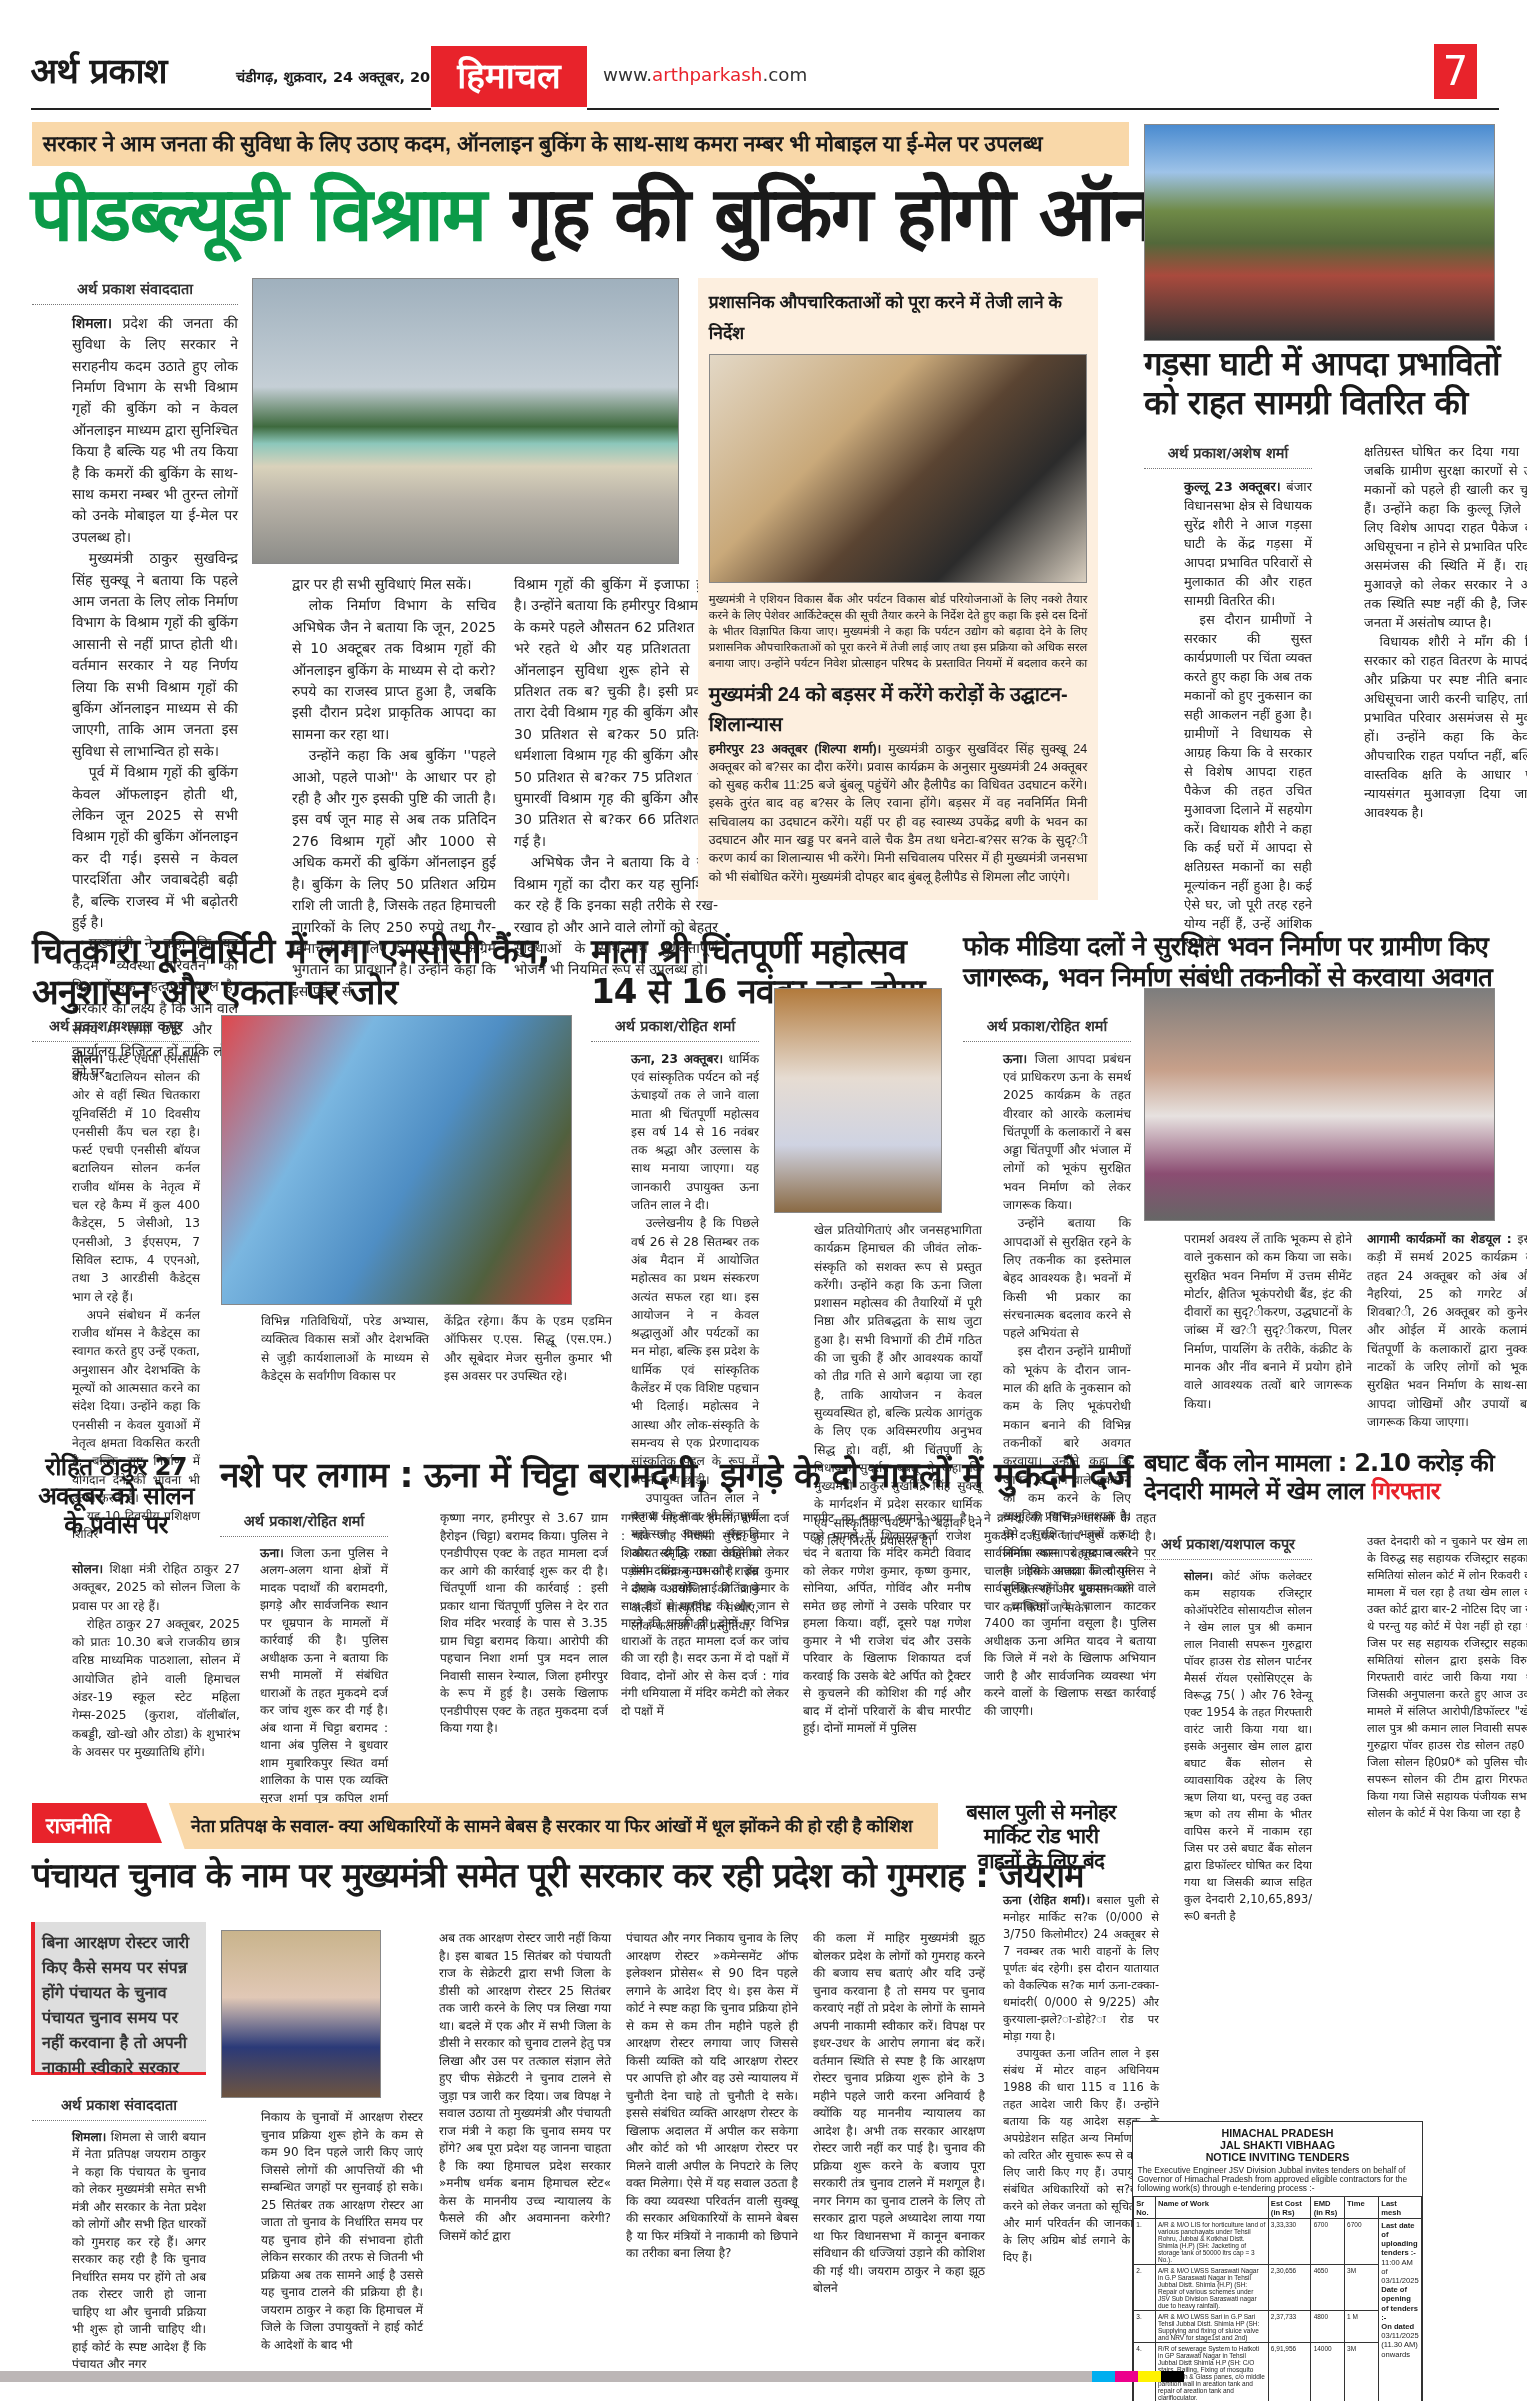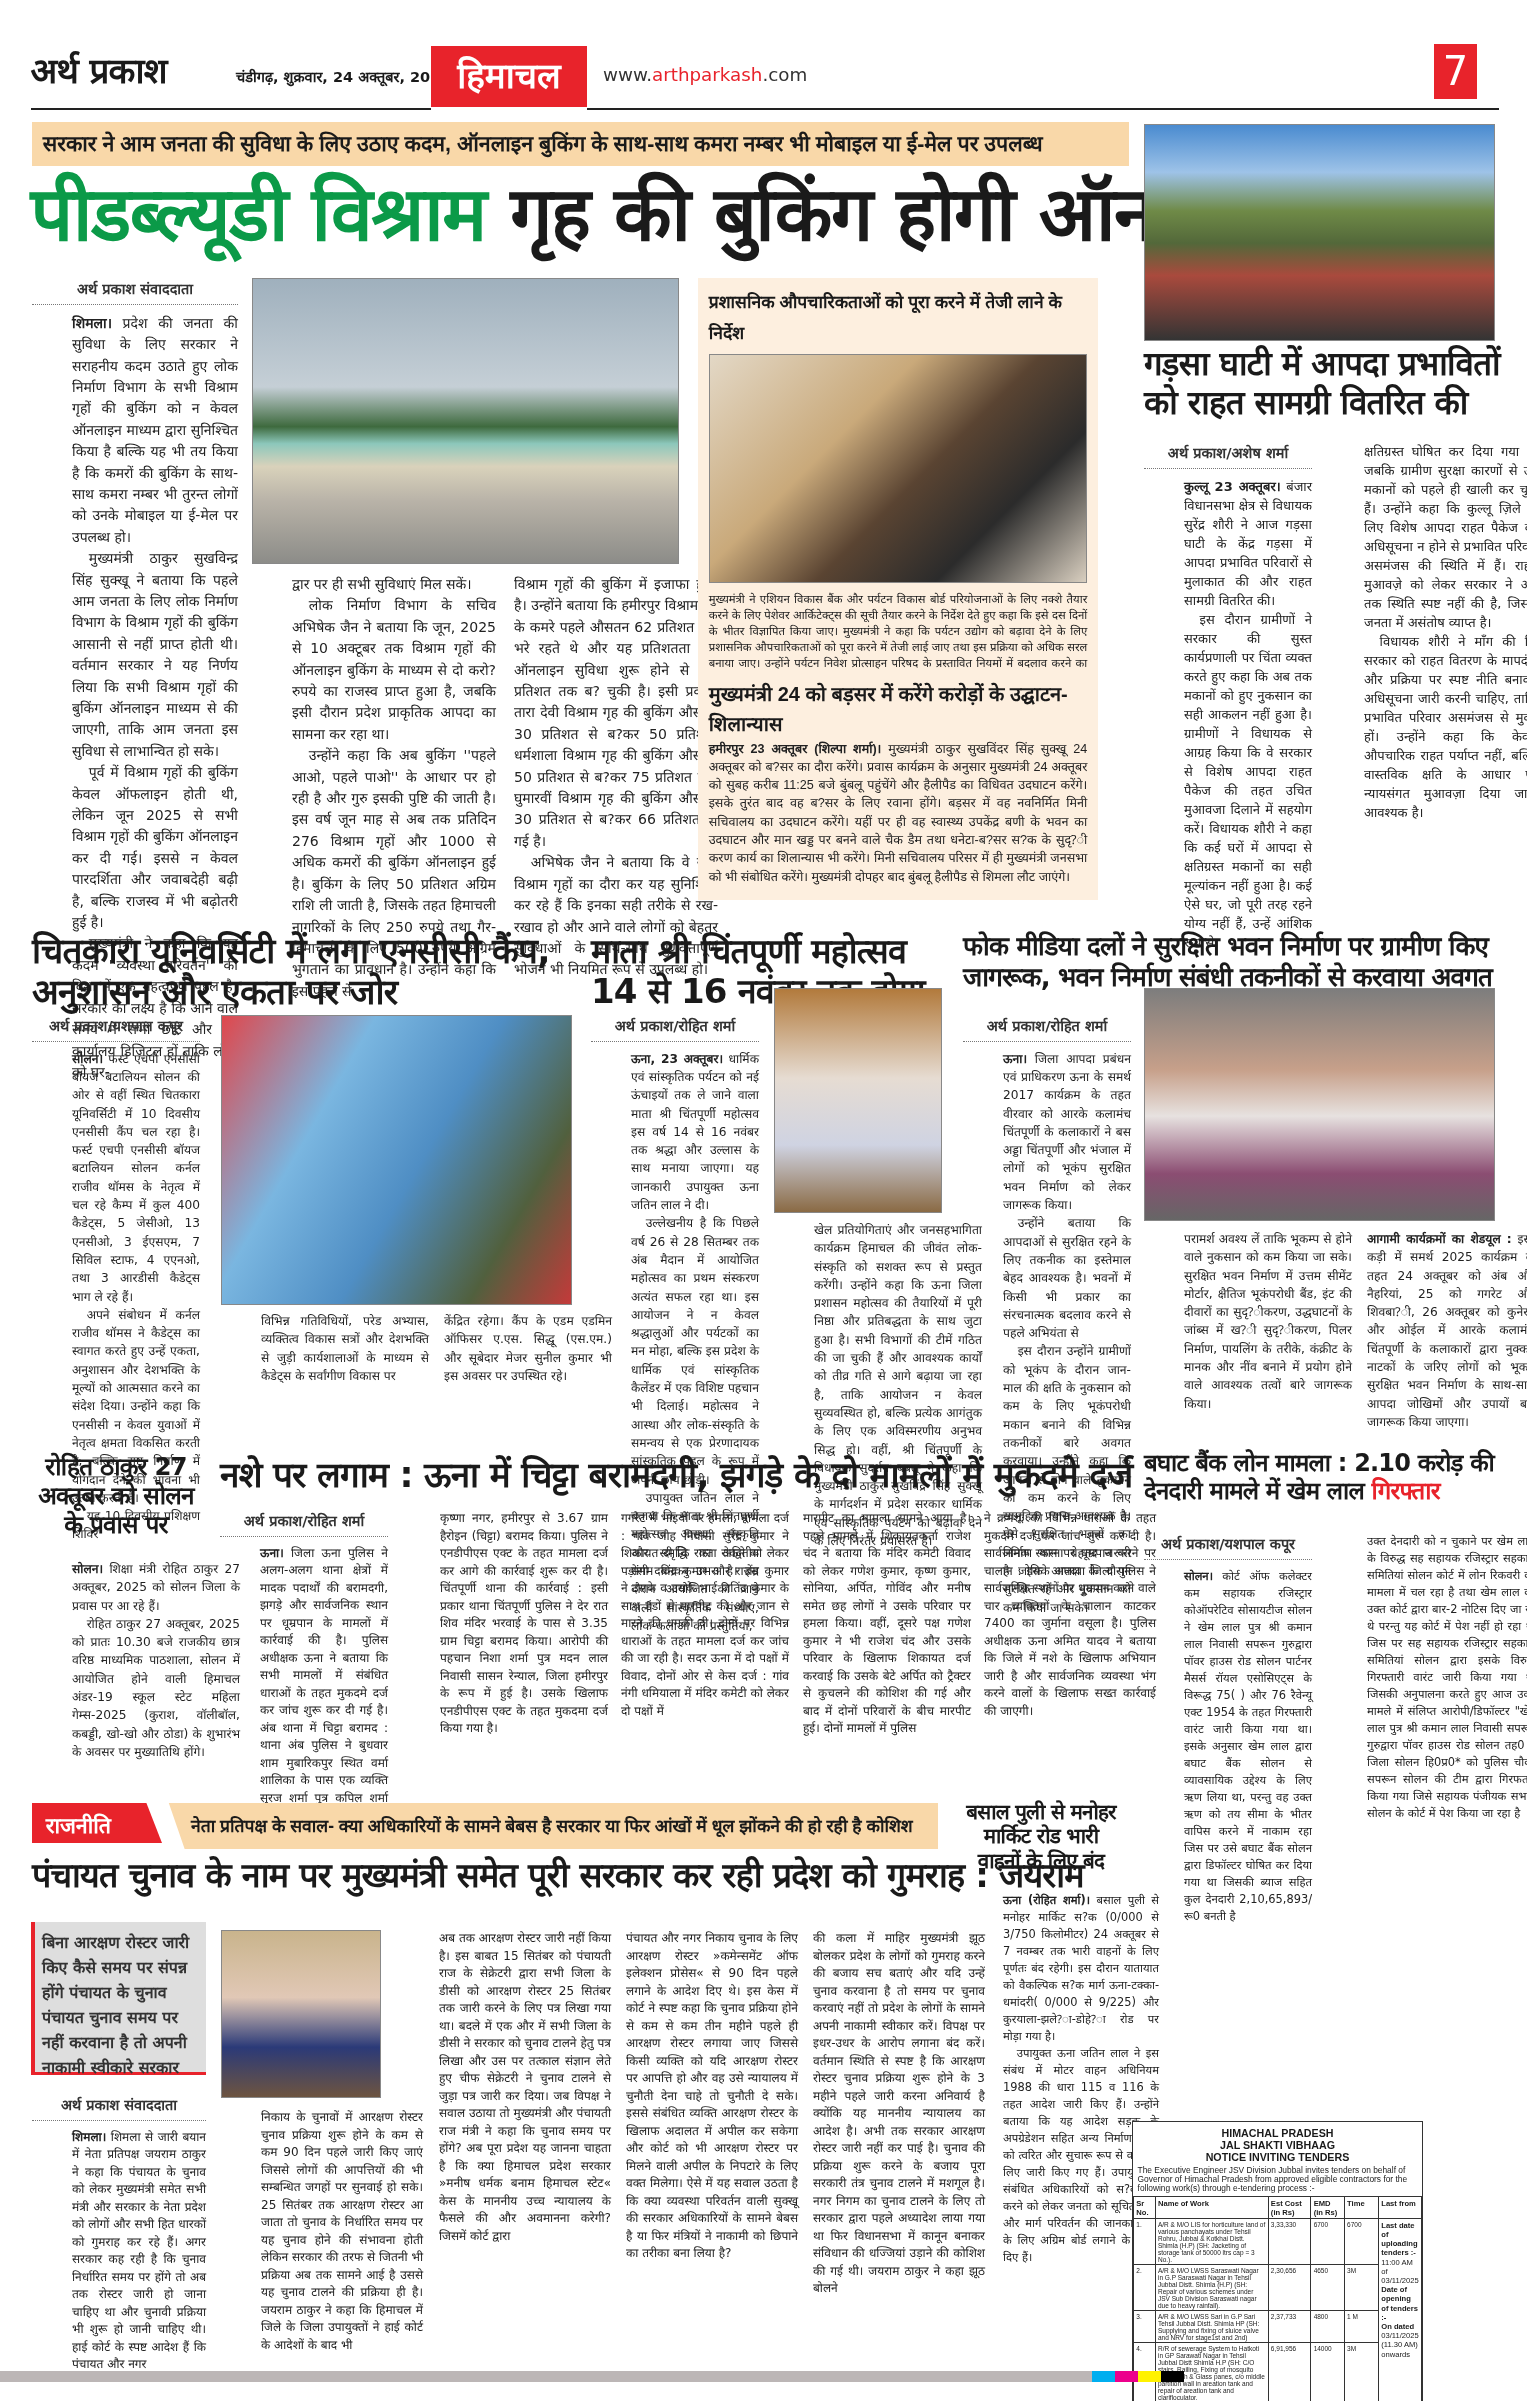--- a/index.html
+++ b/index.html
@@ -143,21 +143,21 @@
     <p>उपायुक्त जतिन लाल ने बताया कि माता श्री चिंतपूर्णी महोत्सव आस्था, संस्कृति और समृद्धि का अद्वितीय संगम बनकर उभरा है। इस दौरान आयोजित की जाने वाली सांस्कृतिक संध्याएं, लोक-कलाओं की प्रस्तुतियां,</p>
   </div>
 </div>
 <div class="abs photo ph-portrait" style="left:774px; top:988px; width:168px; height:225px;"></div>
 <div class="abs col" style="left:774px; top:1221px; width:168px; font-size:12.2px; line-height:18.3px;">खेल प्रतियोगिताएं और जनसहभागिता कार्यक्रम हिमाचल की जीवंत लोक-संस्कृति को सशक्त रूप से प्रस्तुत करेंगी। उन्होंने कहा कि ऊना जिला प्रशासन महोत्सव की तैयारियों में पूरी निष्ठा और प्रतिबद्धता के साथ जुटा हुआ है। सभी विभागों की टीमें गठित की जा चुकी हैं और आवश्यक कार्यों को तीव्र गति से आगे बढ़ाया जा रहा है, ताकि आयोजन न केवल सुव्यवस्थित हो, बल्कि प्रत्येक आगंतुक के लिए एक अविस्मरणीय अनुभव सिद्ध हो। वहीं, श्री चिंतपूर्णी के विधायक सुदर्शन बबलू ने कहा कि मुख्यमंत्री ठाकुर सुखविंद्र सिंह सुक्खू के मार्गदर्शन में प्रदेश सरकार धार्मिक एवं सांस्कृतिक पर्यटन को बढ़ावा देने के लिए निरंतर प्रयासरत है।</div>
 
 <div class="abs h2" style="left:963px; top:931px; width:534px; font-size:26px;">फोक मीडिया दलों ने सुरक्षित भवन निर्माण पर ग्रामीण किए जागरूक, भवन निर्माण संबंधी तकनीकों से करवाया अवगत</div>
 <div class="abs" style="left:963px; top:1015px; width:168px;">
   <div class="byline">अर्थ प्रकाश/रोहित शर्मा</div>
   <div class="col" style="font-size:12.2px; line-height:18.3px;">
-    <p class="first"><span class="dateline">ऊना।</span> <span>जिला आपदा प्रबंधन एवं प्राधिकरण ऊना के समर्थ 2017 कार्यक्रम के तहत वीरवार को आरके कलामंच चिंतपूर्णी के कलाकारों ने बस अड्डा चिंतपूर्णी और भंजाल में लोगों को भूकंप सुरक्षित भवन निर्माण को लेकर जागरूक किया।</span></p>
+    <p class="first"><span class="dateline">ऊना।</span> <span>जिला आपदा प्रबंधन एवं प्राधिकरण ऊना के समर्थ 2025 कार्यक्रम के तहत वीरवार को आरके कलामंच चिंतपूर्णी के कलाकारों ने बस अड्डा चिंतपूर्णी और भंजाल में लोगों को भूकंप सुरक्षित भवन निर्माण को लेकर जागरूक किया।</span></p>
     <p>उन्होंने बताया कि आपदाओं से सुरक्षित रहने के लिए तकनीक का इस्तेमाल बेहद आवश्यक है। भवनों में किसी भी प्रकार का संरचनात्मक बदलाव करने से पहले अभियंता से</p>
     <p>इस दौरान उन्होंने ग्रामीणों को भूकंप के दौरान जान-माल की क्षति के नुकसान को कम के लिए भूकंपरोधी मकान बनाने की विभिन्न तकनीकों बारे अवगत करवाया। उन्होंने कहा कि आपदा से होने वाले नुकसान को कम करने के लिए सामूहिक प्रयास आवश्यक है। ऐसे सुरक्षित भवनों का निर्माण करना बेहतद जरूरी है जोकि आपदा के दौरान सुरक्षित रहें और नुकसान को कम किया जा सके।</p>
   </div>
 </div>
 <div class="abs photo ph-group" style="left:1144px; top:988px; width:351px; height:233px;"></div>
 <div class="abs col" style="left:1144px; top:1230px; width:168px; font-size:12.2px; line-height:18.3px;">परामर्श अवश्य लें ताकि भूकम्प से होने वाले नुकसान को कम किया जा सके। सुरक्षित भवन निर्माण में उत्तम सीमेंट मोर्टार, क्षैतिज भूकंपरोधी बैंड, इंट की दीवारों का सुदृ?ीकरण, उद्धघाटनों के जांब्स में ख?ी सुदृ?ीकरण, पिलर निर्माण, पायलिंग के तरीके, कंक्रीट के मानक और नींव बनाने में प्रयोग होने वाले आवश्यक तत्वों बारे जागरूक किया।</div>
 <div class="abs col" style="left:1327px; top:1230px; width:168px; font-size:12.2px; line-height:18.3px;"><b>आगामी कार्यक्रमों का शेडयूल :</b> <span>इसी कड़ी में समर्थ 2025 कार्यक्रम के तहत 24 अक्तूबर को अंब और नैहरियां, 25 को गगरेट और शिवबा?ी, 26 अक्तूबर को कुनेरन और ओईल में आरके कलामंच चिंतपूर्णी के कलाकारों द्वारा नुक्क? नाटकों के जरिए लोगों को भूकपं सुरक्षित भवन निर्माण के साथ-साथ आपदा जोखिमों और उपायों बारे जागरूक किया जाएगा।</span></div>
 
 <div class="abs h2" style="left:32px; top:1453px; width:168px; font-size:24.4px; text-align:center;">रोहित ठाकुर 27 अक्तूबर को सोलन के प्रवास पर</div>
 <div class="abs col" style="left:32px; top:1560px; width:168px; font-size:12.2px; line-height:18.3px;">
@@ -210,21 +210,21 @@
   </div>
   <div class="tender-intro">The Executive Engineer JSV Division Jubbal invites tenders on behalf of Governor of Himachal Pradesh from approved eligible contractors for the following work(s) through e-tendering process :-</div>
   <table>
     <thead>
       <tr>
         <th style="width:23px;">Sr No.</th>
         <th style="width:137px;">Name of Work</th>
         <th style="width:47px;">Est Cost (in Rs)</th>
         <th style="width:37px;">EMD (in Rs)</th>
         <th style="width:38px;">Time</th>
-        <th>Last from</th>
+        <th>Last mesh</th>
       </tr>
     </thead>
     <tbody id="tender-body">
         <tr>
           <td>1.</td>
           <td>A/R &amp; M/O LIS for horticulture land of various panchayats under Tehsil Rohru, Jubbal &amp; Kotkhai Distt. Shimla (H.P) (SH: Jacketing of storage tank of 50000 ltrs cap = 3 No.).</td>
           <td>3,33,330</td>
           <td>6700</td>
           <td>6700</td>
           <td rowspan="4" class="lastdate">

